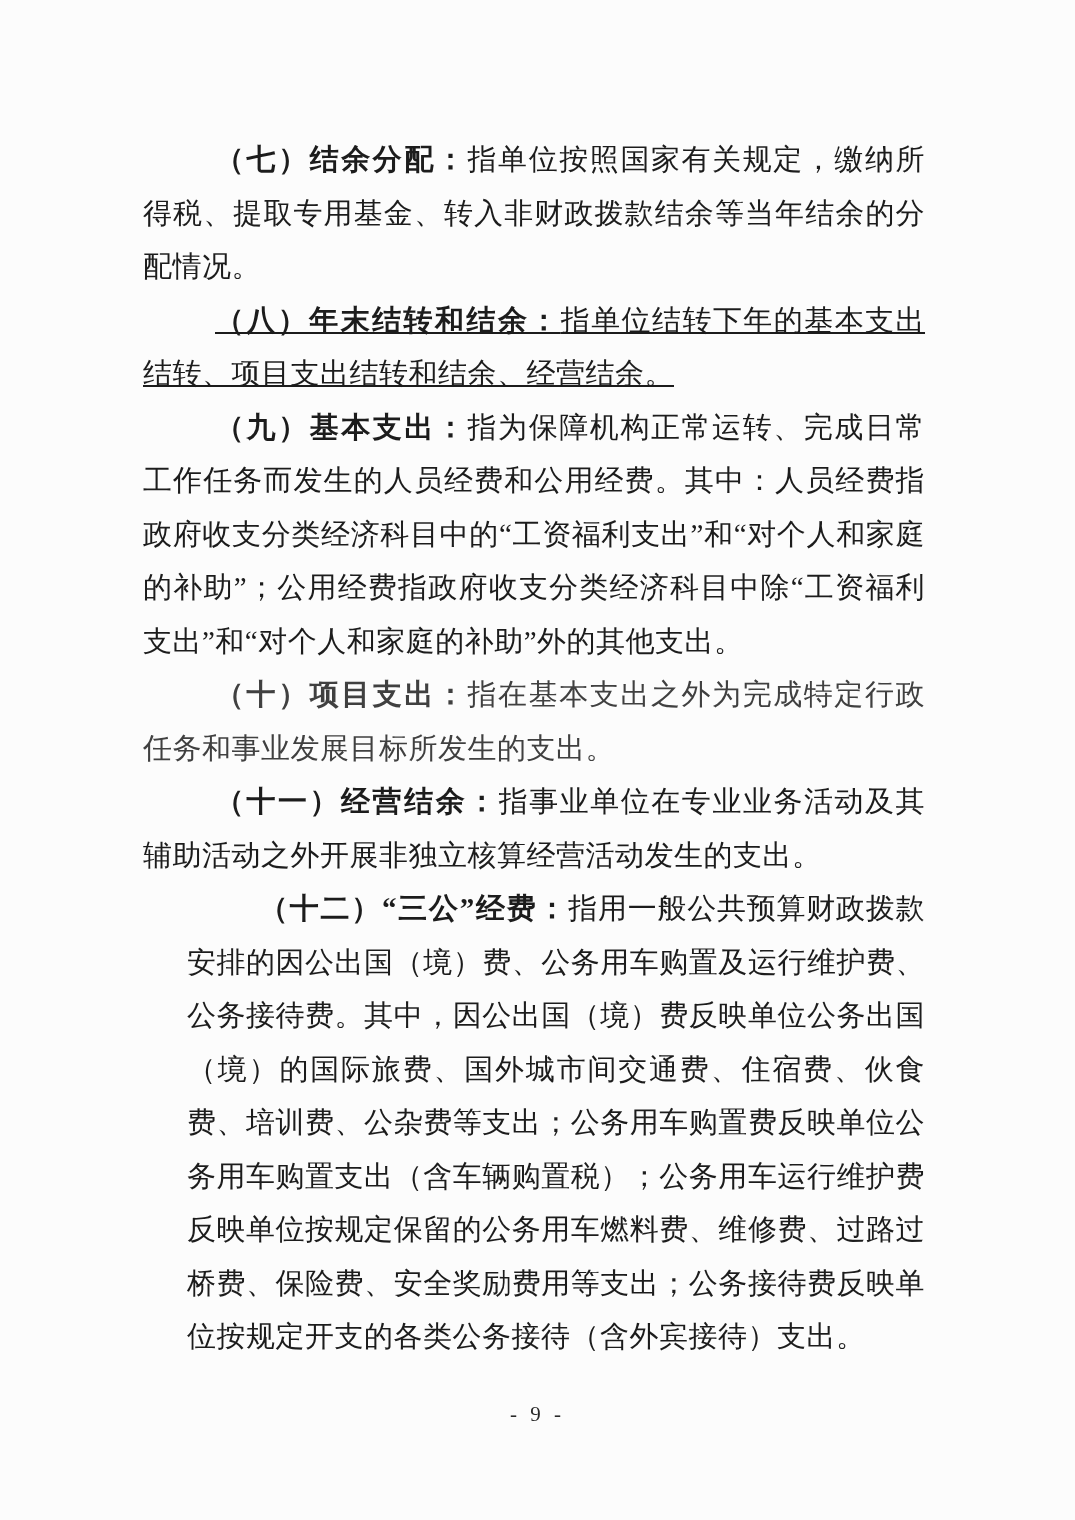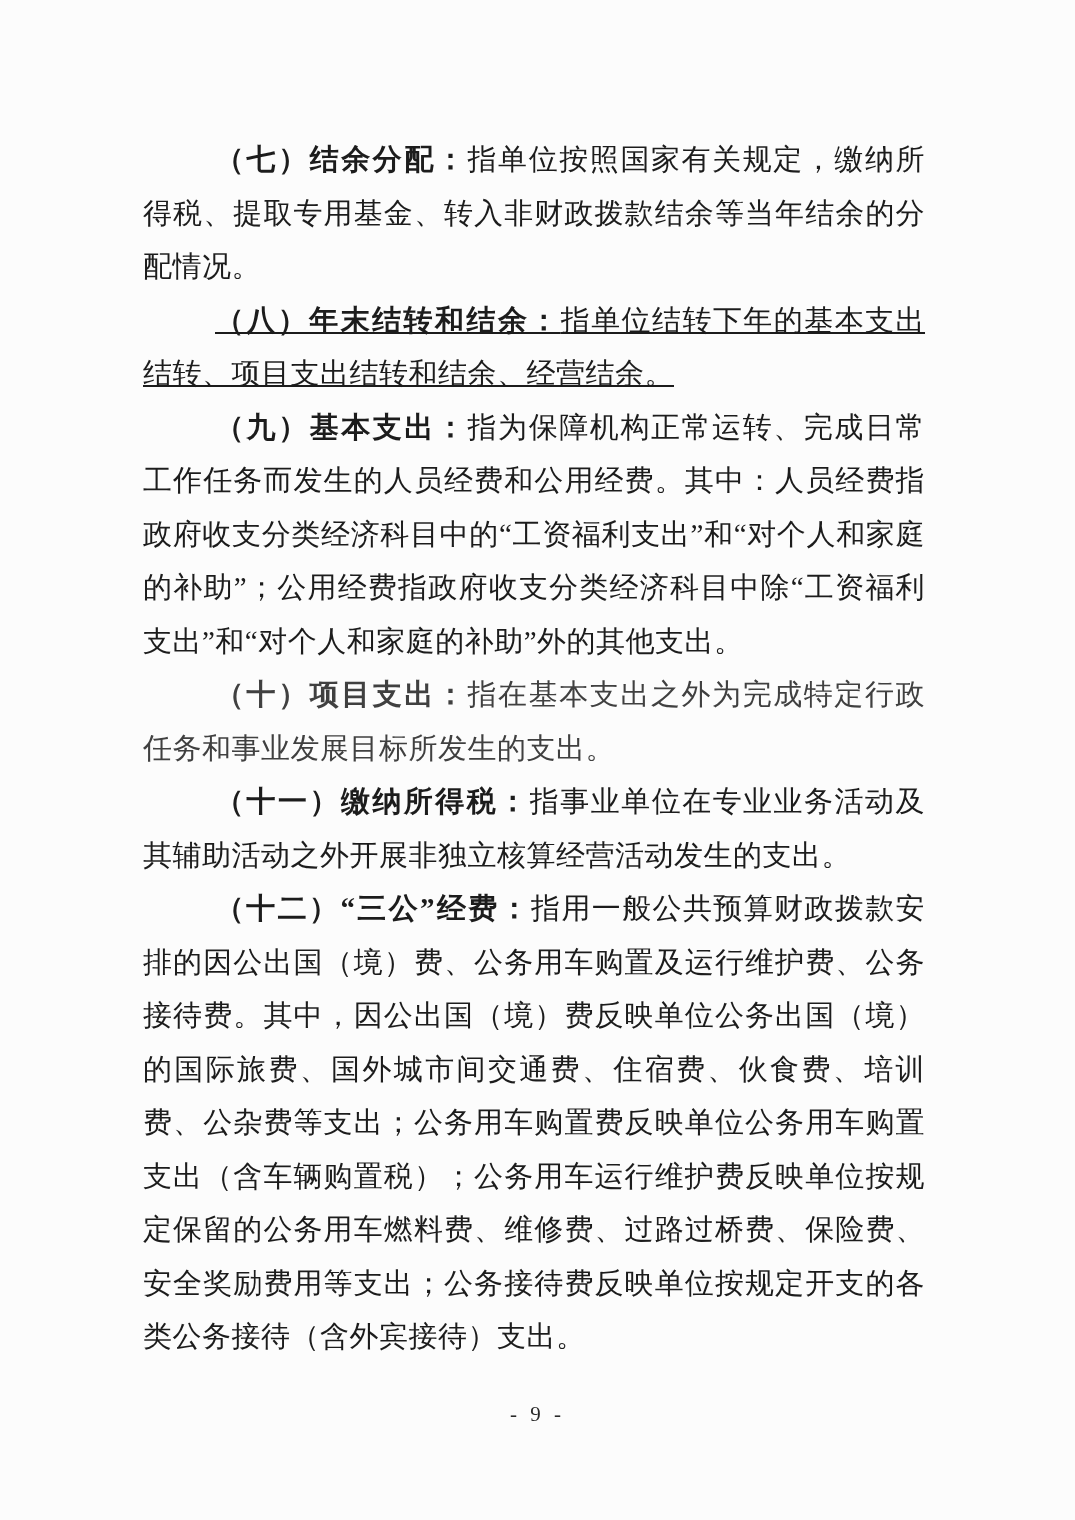--- a/index.html
+++ b/index.html
@@ -60,18 +60,18 @@
 <div class="doc-page" style="background: rgb(252, 252, 252);">
   <div class="doc-body">
   <p class="para" style="color: rgb(28, 28, 28);"><span class="term">（七）结余分配：</span><span class="body">指单位按照国家有关规定，缴纳所得税、提取专用基金、转入非财政拨款结余等当年结余的分配情况。</span></p>
 
   <p class="para" style="color: rgb(28, 28, 28); text-decoration: underline;"><span class="term">（八）年末结转和结余：</span><span class="body">指单位结转下年的基本支出结转、项目支出结转和结余、经营结余。</span></p>
 
   <p class="para" style="color: rgb(28, 28, 28); font-family: Liberation Serif, serif;"><span class="term">（九）基本支出：</span><span class="body">指为保障机构正常运转、完成日常工作任务而发生的人员经费和公用经费。其中：人员经费指政府收支分类经济科目中的“工资福利支出”和“对个人和家庭的补助”；公用经费指政府收支分类经济科目中除“工资福利支出”和“对个人和家庭的补助”外的其他支出。</span></p>
 
   <p class="para" style="color: #404040;"><span class="term">（十）项目支出：</span><span class="body">指在基本支出之外为完成特定行政任务和事业发展目标所发生的支出。</span></p>
 
-  <p class="para" style="color: rgb(28, 28, 28);"><span class="term">（十一）缴纳所得税：</span><span class="body">指事业单位在专业业务活动及其辅助活动之外开展非独立核算经营活动发生的支出。</span></p>
+  <p class="para" style="color: rgb(28, 28, 28);"><span class="term">（十一）经营结余：</span><span class="body">指事业单位在专业业务活动及其辅助活动之外开展非独立核算经营活动发生的支出。</span></p>
 
-  <p class="para" style="color: rgb(28, 28, 28);"><span class="term">（十二）“三公”经费：</span><span class="body">指用一般公共预算财政拨款安排的因公出国（境）费、公务用车购置及运行维护费、公务接待费。其中，因公出国（境）费反映单位公务出国（境）的国际旅费、国外城市间交通费、住宿费、伙食费、培训费、公杂费等支出；公务用车购置费反映单位公务用车购置支出（含车辆购置税）；公务用车运行维护费反映单位按规定保留的公务用车燃料费、维修费、过路过桥费、保险费、安全奖励费用等支出；公务接待费反映单位按规定开支的各类公务接待（含外宾接待）支出。</span></p>
+  <p class="para" style="color: rgb(28, 28, 28); margin-left: 44px;"><span class="term">（十二）“三公”经费：</span><span class="body">指用一般公共预算财政拨款安排的因公出国（境）费、公务用车购置及运行维护费、公务接待费。其中，因公出国（境）费反映单位公务出国（境）的国际旅费、国外城市间交通费、住宿费、伙食费、培训费、公杂费等支出；公务用车购置费反映单位公务用车购置支出（含车辆购置税）；公务用车运行维护费反映单位按规定保留的公务用车燃料费、维修费、过路过桥费、保险费、安全奖励费用等支出；公务接待费反映单位按规定开支的各类公务接待（含外宾接待）支出。</span></p>
 </div>
   <div class="page-number">- 9 -</div>
 </div>
 
 </body></html>

